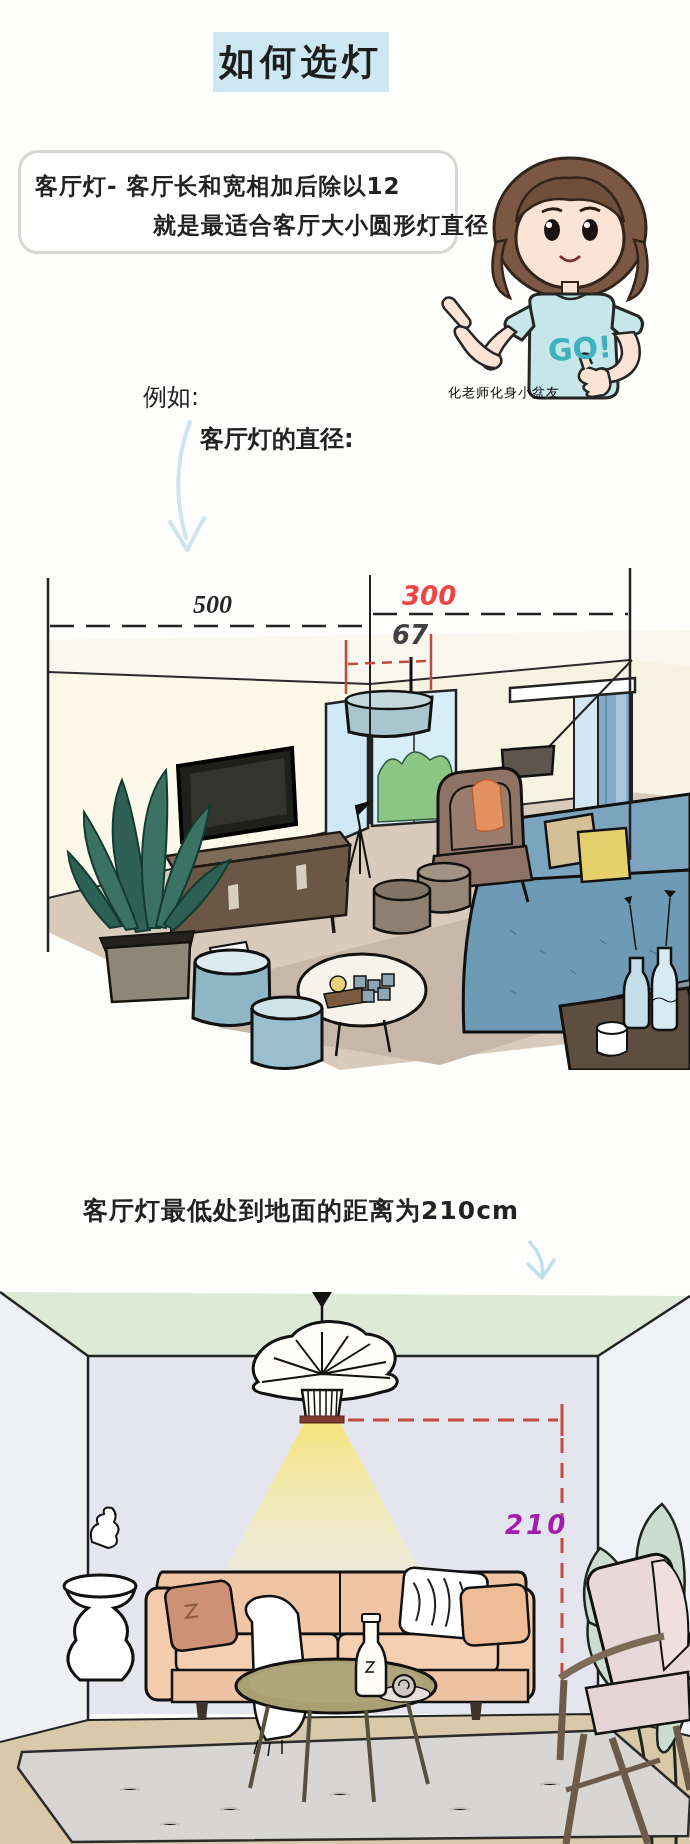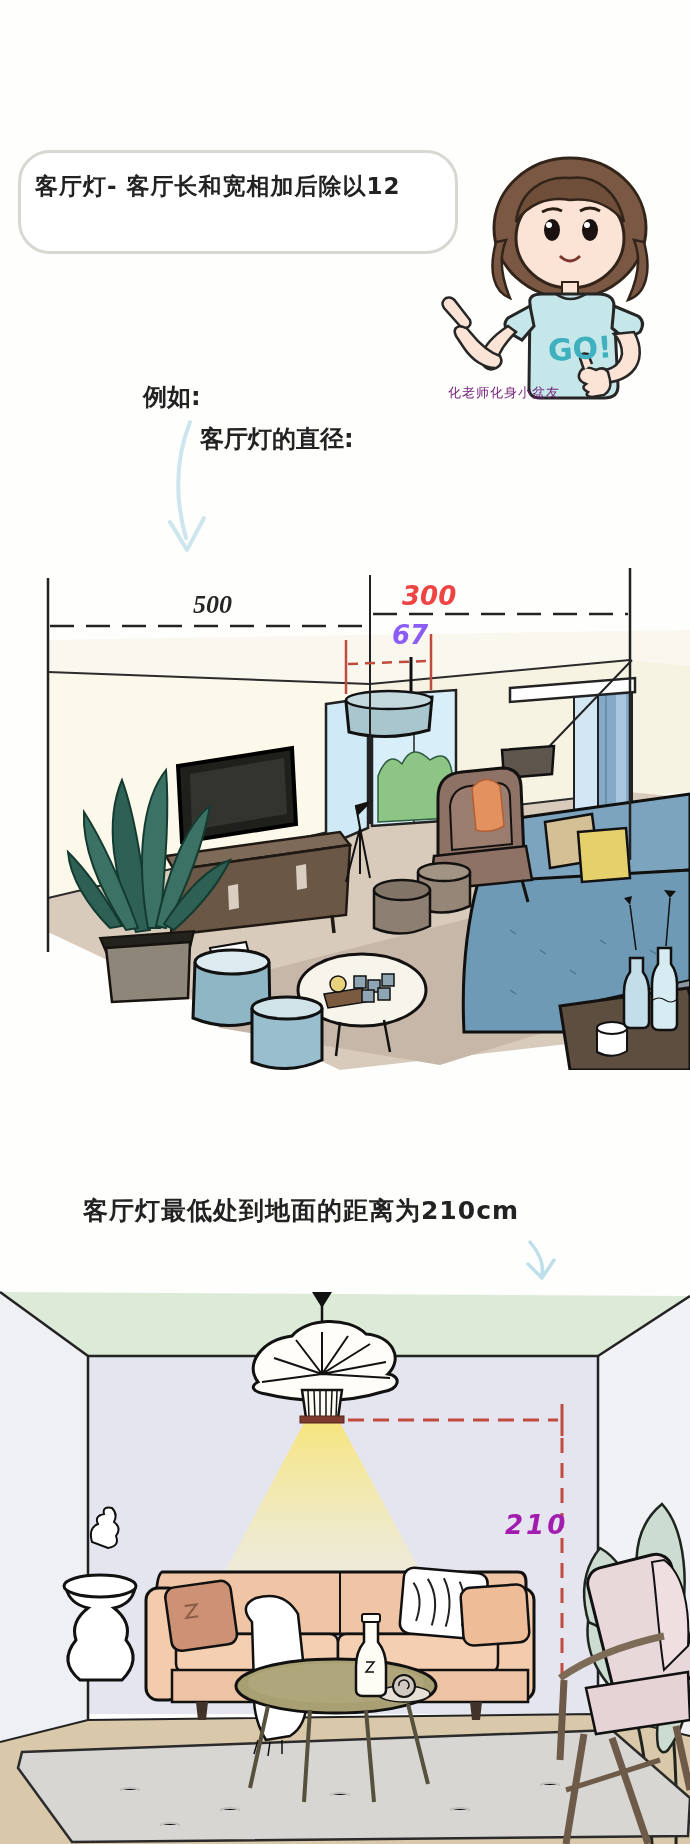--- a/index.html
+++ b/index.html
@@ -3,42 +3,44 @@
 <meta charset="utf-8">
 <style>
   html,body{margin:0;padding:0;background:#ffffff;}
   .canvas{position:relative;width:690px;height:1844px;background:#fefefc;overflow:hidden;
           font-family:"DejaVu Sans","Liberation Sans",sans-serif;color:#222;}
   .abs{position:absolute;}
   .title-badge{left:213px;top:32px;width:176px;height:60px;background:#cde8f2;
                display:flex;align-items:center;justify-content:center;
                font-size:36px;font-weight:700;letter-spacing:5px;color:#1d1d1d;}
   .bubble{left:18px;top:150px;width:440px;height:104px;background:#fff;
-          border:3px solid #d8d8d2;border-radius:32px;padding:18px 0 0 14px;box-sizing:border-box;}
+          border:3px solid #d8d8d2;border-radius:20px;padding:18px 0 0 14px;box-sizing:border-box;}
   .bubble .l1{font-size:23px;font-weight:600;letter-spacing:1px;white-space:nowrap;}
   .bubble .l2{font-size:23px;font-weight:600;letter-spacing:1px;margin-top:8px;padding-left:118px;white-space:nowrap;}
-  .mascot-caption{left:448px;top:384px;width:170px;font-size:13px;color:#701a75;letter-spacing:1px;}
-  .example-label{left:143px;top:381px;font-size:24px;font-weight:700;text-align:right;}
+  .mascot-caption{left:448px;top:384px;width:170px;font-size:13px;color:#000000;letter-spacing:1px;}
+  .example-label{left:143px;top:381px;font-size:24px;font-weight:400;text-align:right;}
   .example-title{left:200px;top:423px;font-size:24px;font-weight:700;}
   .example-formula{left:197px;top:464px;font-size:24px;font-weight:600;letter-spacing:2px;}
   .dim{font-style:italic;font-weight:700;}
   .dim-500{left:193px;top:590px;font-size:26px;color:#262626;font-family:Liberation Serif, serif;}
   .dim-300{left:402px;top:581px;font-size:26px;color:#ef4444;}
-  .dim-67{left:392px;top:620px;font-size:26px;color:#8b5cf6;}
+  .dim-67{left:392px;top:620px;font-size:26px;color:#404040;}
   .dim-210{left:505px;top:1510px;font-size:26px;color:#a21caf;letter-spacing:3px;}
   .bottom-caption{left:0;top:1194px;width:602px;text-align:center;font-size:25px;font-weight:600;letter-spacing:1px;}
 </style>
 </head>
 <body>
 
 <div class="canvas">
 
+  <div class="abs title-badge">如何选灯</div>
 
   <div class="abs bubble">
     <div class="l1">客厅灯- 客厅长和宽相加后除以12</div>
+    <div class="l2">就是最适合客厅大小圆形灯直径</div>
   </div>
 
   <svg class="abs" style="left:438px;top:146px" width="250" height="254" viewBox="0 0 250 254">
     <ellipse cx="132" cy="82" rx="76" ry="70" fill="#7a5843" stroke="#33241a" stroke-width="3"></ellipse>
     <path d="M58,96 C50,126 56,146 72,152 C62,128 62,108 68,94 Z" fill="#7a5843" stroke="#33241a" stroke-width="2.5"></path>
     <path d="M206,96 C214,126 208,148 190,154 C202,128 202,108 196,94 Z" fill="#7a5843" stroke="#33241a" stroke-width="2.5"></path>
     <ellipse cx="132" cy="92" rx="54" ry="50" fill="#fbe4d6" stroke="#33241a" stroke-width="3"></ellipse>
     <path d="M78,76 C82,44 106,30 132,32 C158,28 180,46 186,76 C172,58 152,52 132,54 C110,50 90,58 78,76 Z" fill="#6f4e3a" stroke="#33241a" stroke-width="2.5"></path>
     <path d="M104,66 Q114,60 124,65" stroke="#2a1d12" stroke-width="3" fill="none"></path>
     <path d="M142,65 Q152,59 162,65" stroke="#2a1d12" stroke-width="3" fill="none"></path>

